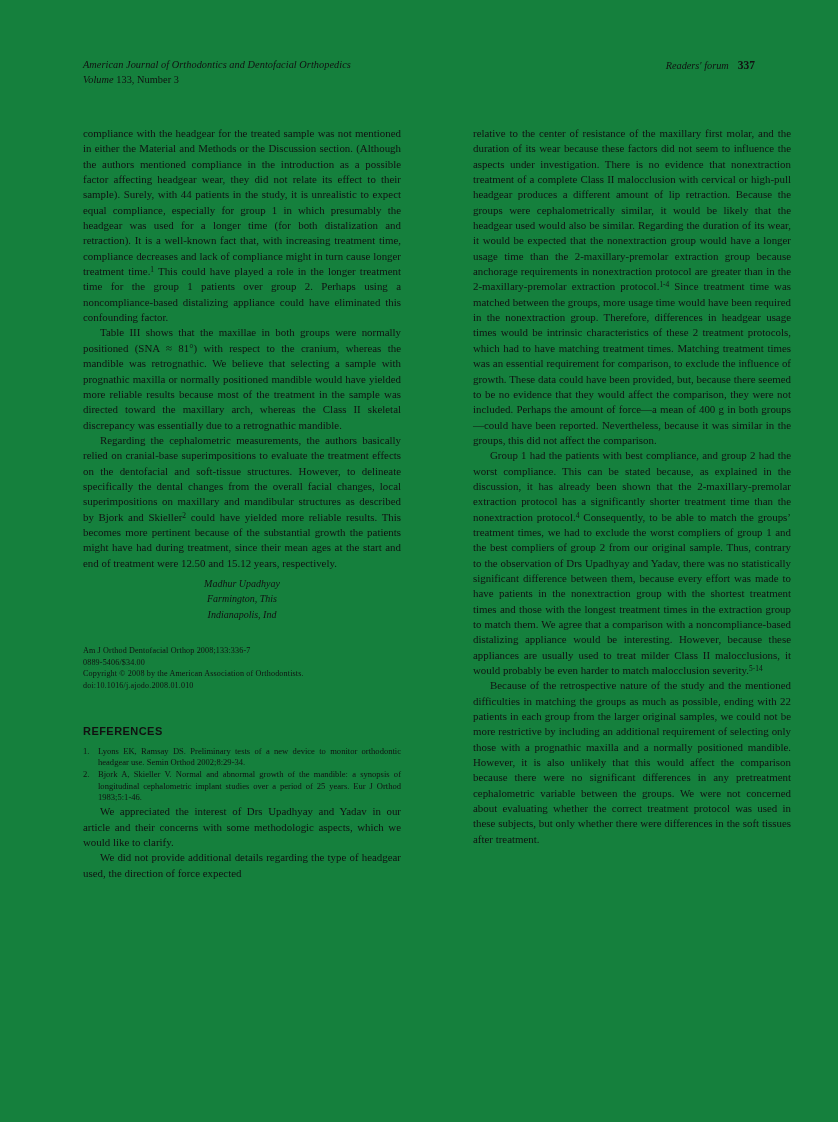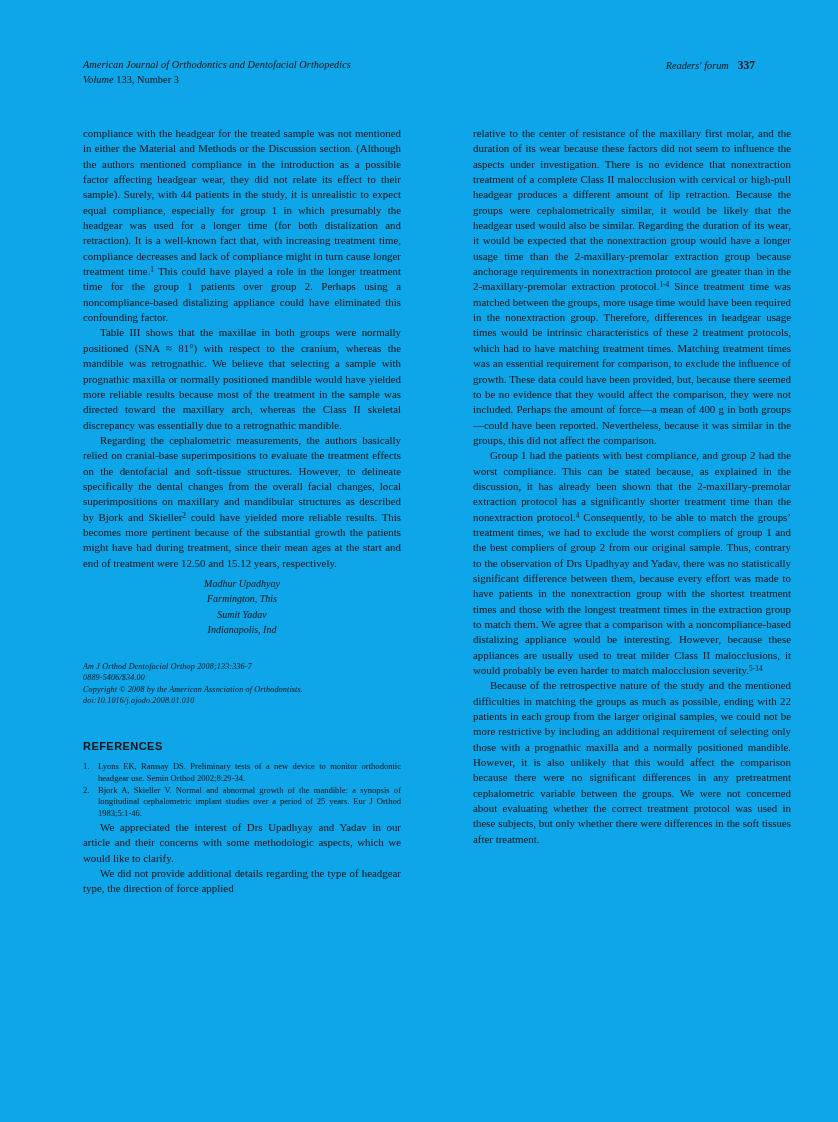--- a/index.html
+++ b/index.html
@@ -4,21 +4,21 @@
 <style>
   html, body {
     margin: 0;
     padding: 0;
     background: #ffffff;
   }
   .page {
     position: relative;
     width: 838px;
     height: 1122px;
-    background: #0ea5e9;
+    background: #15803d;
     margin: 0 auto;
     overflow: hidden;
     font-family: "Liberation Serif", "DejaVu Serif", serif;
     color: #111111;
     -webkit-font-smoothing: antialiased;
   }
 
   
   .running-head {
     position: absolute;
@@ -99,21 +99,20 @@
   }
   .signature div { white-space: nowrap; }
 
   
   .cite-block {
     margin-top: 23px;
     font-size: 8.1px;
     line-height: 11.6px;
     text-align: left;
     letter-spacing: 0.15px;
-    font-style: italic;
   }
   .cite-block div { white-space: nowrap; }
 
   
   .refs-heading {
     margin-top: 32px;
     font-family: "Liberation Sans", "DejaVu Sans", sans-serif;
     font-weight: bold;
     font-size: 11px;
     letter-spacing: 0.45px;
@@ -170,40 +169,39 @@
 
     <p class="noindent"><span>compliance with the headgear for the treated sample was not mentioned in either the Material and Methods or the Discussion section. (Although the authors mentioned compliance in the introduction as a possible factor affecting headgear wear, they did not relate its effect to their sample). Surely, with 44 patients in the study, it is unrealistic to expect equal compliance, especially for group 1 in which presumably the headgear was used for a longer time (for both distalization and retraction). It is a well-known fact that, with increasing treatment time, compliance decreases and lack of compliance might in turn cause longer treatment time.</span><sup>1</sup><span> This could have played a role in the longer treatment time for the group 1 patients over group 2. Perhaps using a noncompliance-based distalizing appliance could have eliminated this confounding factor.</span></p>
 
     <p>Table III shows that the maxillae in both groups were normally positioned (SNA ≈ 81°) with respect to the cranium, whereas the mandible was retrognathic. We believe that selecting a sample with prognathic maxilla or normally positioned mandible would have yielded more reliable results because most of the treatment in the sample was directed toward the maxillary arch, whereas the Class II skeletal discrepancy was essentially due to a retrognathic mandible.</p>
 
     <p><span>Regarding the cephalometric measurements, the authors basically relied on cranial-base superimpositions to evaluate the treatment effects on the dentofacial and soft-tissue structures. However, to delineate specifically the dental changes from the overall facial changes, local superimpositions on maxillary and mandibular structures as described by Bjork and Skieller</span><sup>2</sup><span> could have yielded more reliable results. This becomes more pertinent because of the substantial growth the patients might have had during treatment, since their mean ages at the start and end of treatment were 12.50 and 15.12 years, respectively.</span></p>
 
     <div class="signature">
       <div>Madhur Upadhyay</div>
       <div>Farmington, This</div>
-      <div>Sumit Yadav</div>
       <div>Indianapolis, Ind</div>
     </div>
 
     <div class="cite-block">
       <div>Am J Orthod Dentofacial Orthop 2008;133:336-7</div>
       <div>0889-5406/$34.00</div>
       <div>Copyright © 2008 by the American Association of Orthodontists.</div>
       <div>doi:10.1016/j.ajodo.2008.01.010</div>
     </div>
 
     <div class="refs-heading">REFERENCES</div>
     <ol class="refs">
       <li><span class="num">1.</span><span>Lyons EK, Ramsay DS. Preliminary tests of a new device to monitor orthodontic headgear use. Semin Orthod 2002;8:29-34.</span></li>
       <li><span class="num">2.</span><span>Bjork A, Skieller V. Normal and abnormal growth of the mandible: a synopsis of longitudinal cephalometric implant studies over a period of 25 years. Eur J Orthod 1983;5:1-46.</span></li>
     </ol>
 
 
     <p>We appreciated the interest of Drs Upadhyay and Yadav in our article and their concerns with some methodologic aspects, which we would like to clarify.</p>
-    <p>We did not provide additional details regarding the type of headgear type, the direction of force applied</p>
+    <p>We did not provide additional details regarding the type of headgear used, the direction of force expected</p>
   </div>
 
   <div class="col col-right">
 
     <p class="noindent"><span>relative to the center of resistance of the maxillary first molar, and the duration of its wear because these factors did not seem to influence the aspects under investigation. There is no evidence that nonextraction treatment of a complete Class II malocclusion with cervical or high-pull headgear produces a different amount of lip retraction. Because the groups were cephalometrically similar, it would be likely that the headgear used would also be similar. Regarding the duration of its wear, it would be expected that the nonextraction group would have a longer usage time than the 2-maxillary-premolar extraction group because anchorage requirements in nonextraction protocol are greater than in the 2-maxillary-premolar extraction protocol.</span><sup>1-4</sup><span> Since treatment time was matched between the groups, more usage time would have been required in the nonextraction group. Therefore, differences in headgear usage times would be intrinsic characteristics of these 2 treatment protocols, which had to have matching treatment times. Matching treatment times was an essential requirement for comparison, to exclude the influence of growth. These data could have been provided, but, because there seemed to be no evidence that they would affect the comparison, they were not included. Perhaps the amount of force—a mean of 400 g in both groups—could have been reported. Nevertheless, because it was similar in the groups, this did not affect the comparison.</span></p>
 
     <p><span>Group 1 had the patients with best compliance, and group 2 had the worst compliance. This can be stated because, as explained in the discussion, it has already been shown that the 2-maxillary-premolar extraction protocol has a significantly shorter treatment time than the nonextraction protocol.</span><sup>4</sup><span> Consequently, to be able to match the groups’ treatment times, we had to exclude the worst compliers of group 1 and the best compliers of group 2 from our original sample. Thus, contrary to the observation of Drs Upadhyay and Yadav, there was no statistically significant difference between them, because every effort was made to have patients in the nonextraction group with the shortest treatment times and those with the longest treatment times in the extraction group to match them. We agree that a comparison with a noncompliance-based distalizing appliance would be interesting. However, because these appliances are usually used to treat milder Class II malocclusions, it would probably be even harder to match malocclusion severity.</span><sup>5-14</sup></p>
 
     <p>Because of the retrospective nature of the study and the mentioned difficulties in matching the groups as much as possible, ending with 22 patients in each group from the larger original samples, we could not be more restrictive by including an additional requirement of selecting only those with a prognathic maxilla and a normally positioned mandible. However, it is also unlikely that this would affect the comparison because there were no significant differences in any pretreatment cephalometric variable between the groups. We were not concerned about evaluating whether the correct treatment protocol was used in these subjects, but only whether there were differences in the soft tissues after treatment.</p>
   </div>

